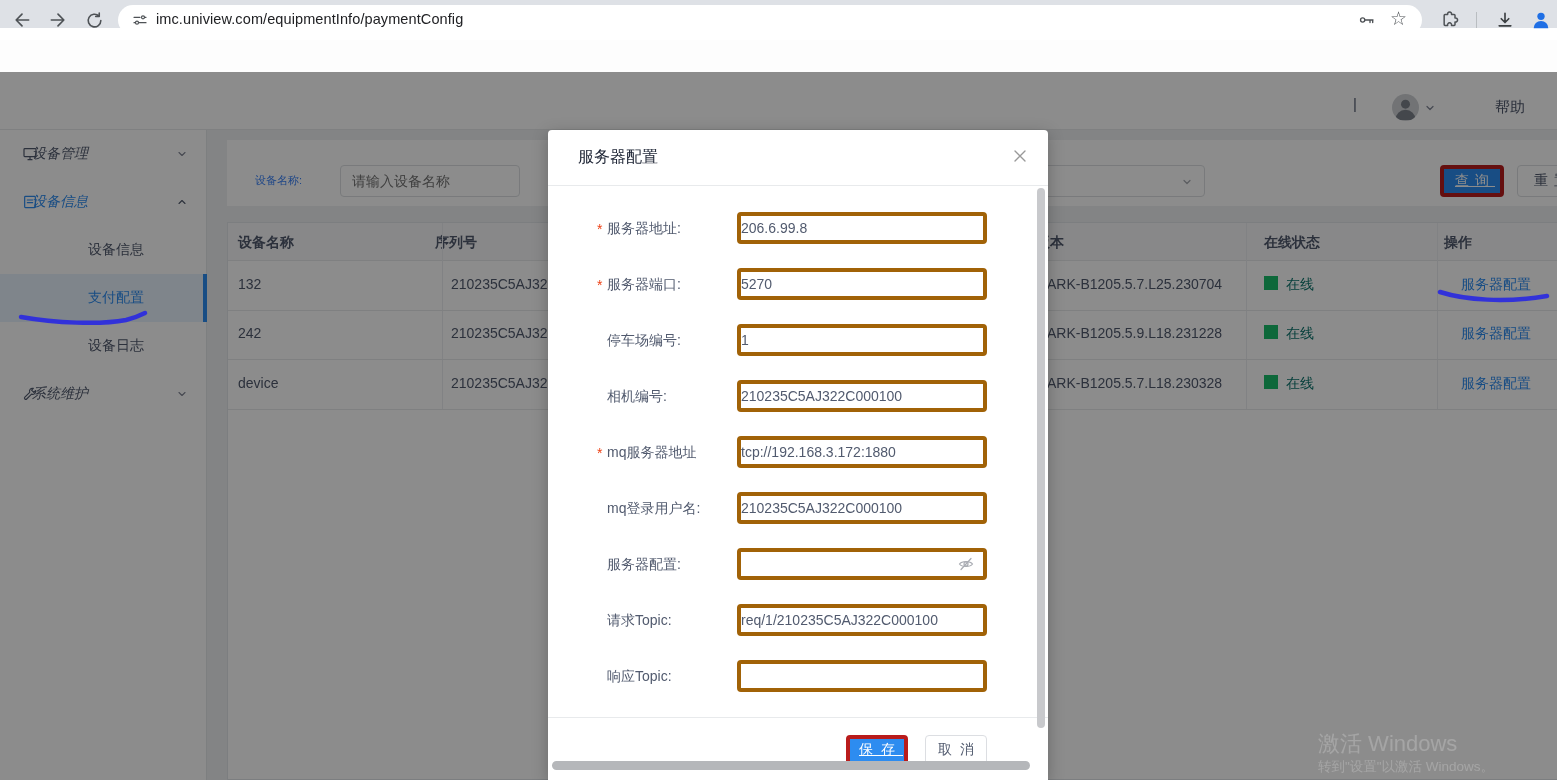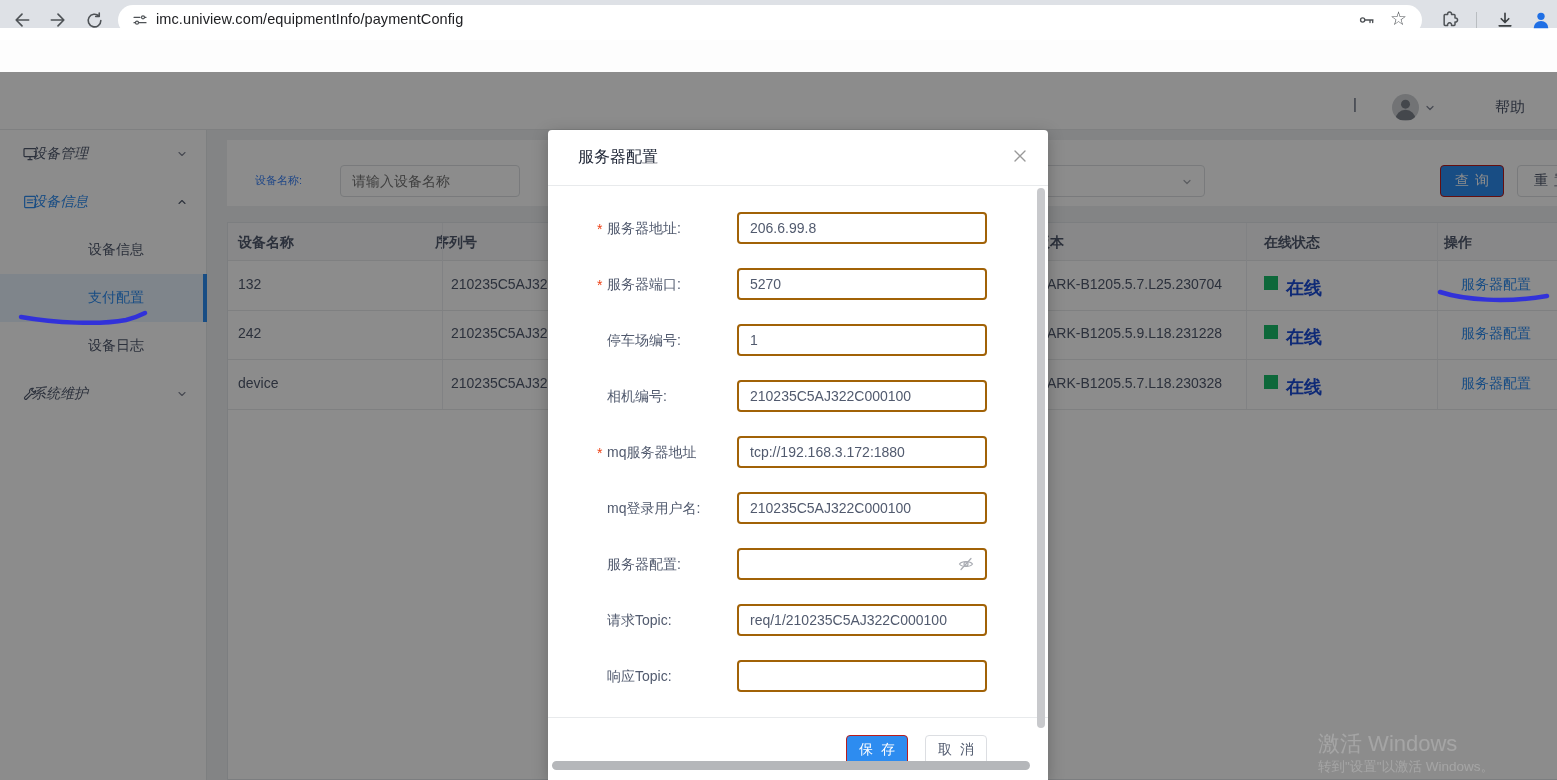--- a/index.html
+++ b/index.html
@@ -27,40 +27,40 @@
   .sideitem { left:0; width:207px; height:48px; display:flex; align-items:center; cursor:pointer; color:#515a6e; font-size:14px; }
   .sideitem .ic { position:absolute; left:22px; width:16px; height:16px; }
   .sideitem .lbl { position:absolute; left:32px;font-style:italic; }
   .sideitem .sublbl { position:absolute; left:88px; }
   .sideitem .chev { position:absolute; left:176px; width:12px; height:12px; }
   .active-blue { color:#2d8cf0 !important; }
   .content { left:207px; top:130px; width:1373px; height:650px; background:#eef0f3; }
   .card { position:absolute; background:#fff; }
   .inputbox { border:1px solid #dcdee2; border-radius:4px; background:#fff; font-size:14px; color:#515a6e; }
   .btn { display:flex; align-items:center; justify-content:center; font-size:14px; border-radius:4px; cursor:pointer; letter-spacing:6px; text-indent:6px; }
-  .btn-blue { background:#2d8cf0; color:#fff; border:1px solid #b91c1c; }
+  .btn-blue { background:#2d8cf0; color:#fff; border:4px solid #b91c1c;text-decoration:underline; }
   .btn-plain { background:#fff; color:#515a6e; border:1px solid #dcdee2; }
   .th { position:absolute; font-size:14px; color:#515a6e; font-weight:bold; white-space:nowrap; }
   .td { position:absolute; font-size:14px; color:#515a6e; white-space:nowrap; }
   .hline { position:absolute; height:1px; background:#e8eaec; }
   .vline2 { position:absolute; width:1px; background:#ebedf0; }
   .link { color:#2d8cf0; cursor:pointer; }
   .status-sq { position:absolute; width:14px; height:14px; background:#19be6b; }
-  .status-tx { position:absolute; font-size:18px; color:#1d4ed8;font-weight:bold; }
+  .status-tx { position:absolute; font-size:14px; color:#0f766e; }
 
   
   .overlay { left:0; top:72px; width:1557px; height:708px; background:rgba(0,0,0,0.45); z-index:10; }
   .modal { left:548px; top:130px; width:500px; height:650px; background:#fff; z-index:20; border-radius:4px 4px 0 0; box-shadow:0 4px 16px rgba(0,0,0,.25); }
   .mtitle { position:absolute; left:30px; top:17px; font-size:16px; color:#1c2333; font-weight:500; }
   .mclose { position:absolute; left:462px; top:16px; width:20px; height:20px; cursor:pointer; }
   .mheadline { position:absolute; left:0; top:55px; width:500px; height:1px; background:#e8eaec; }
   .field { position:absolute; left:0; width:500px; height:32px; }
   .req { position:absolute; left:49px; top:9px; color:#ed4014; font-size:14px; }
   .flabel { position:absolute; left:59px; top:8px; font-size:14px; color:#515a6e; white-space:nowrap; }
-  .finput { position:absolute; left:189px; top:0; width:250px; height:32px; padding:0 11px; border:2px solid #a16207; border-radius:4px; font-size:14px; color:#515a6e; outline:none; font-family:"Liberation Sans","DejaVu Sans",sans-serif; }
+  .finput { position:absolute; left:189px; top:0; width:250px; height:32px; padding:0 0; border:4px solid #a16207; border-radius:4px; font-size:14px; color:#515a6e; outline:none; font-family:"Liberation Sans","DejaVu Sans",sans-serif; }
   .eyebtn { position:absolute; left:409px; top:8px; width:18px; height:16px; cursor:pointer; }
   .mfootline { position:absolute; left:0; top:587px; width:500px; height:1px; background:#e8eaec; }
   .mbtn { position:absolute; top:605px; width:62px; height:30px;justify-content:center; }
   .vthumb { position:absolute; left:489px; top:58px; width:8px; height:540px; background:#c8c9cc; border-radius:4px; z-index:22; }
   .hthumb { position:absolute; left:4px; top:631px; width:478px; height:9px; background:#b5b7ba; border-radius:5px; z-index:22; }
 
   .annot { z-index:30; pointer-events:none; }
   .watermark { z-index:28; color:rgba(255,255,255,0.22); pointer-events:none; }
   svg { display:block; }
 </style>

